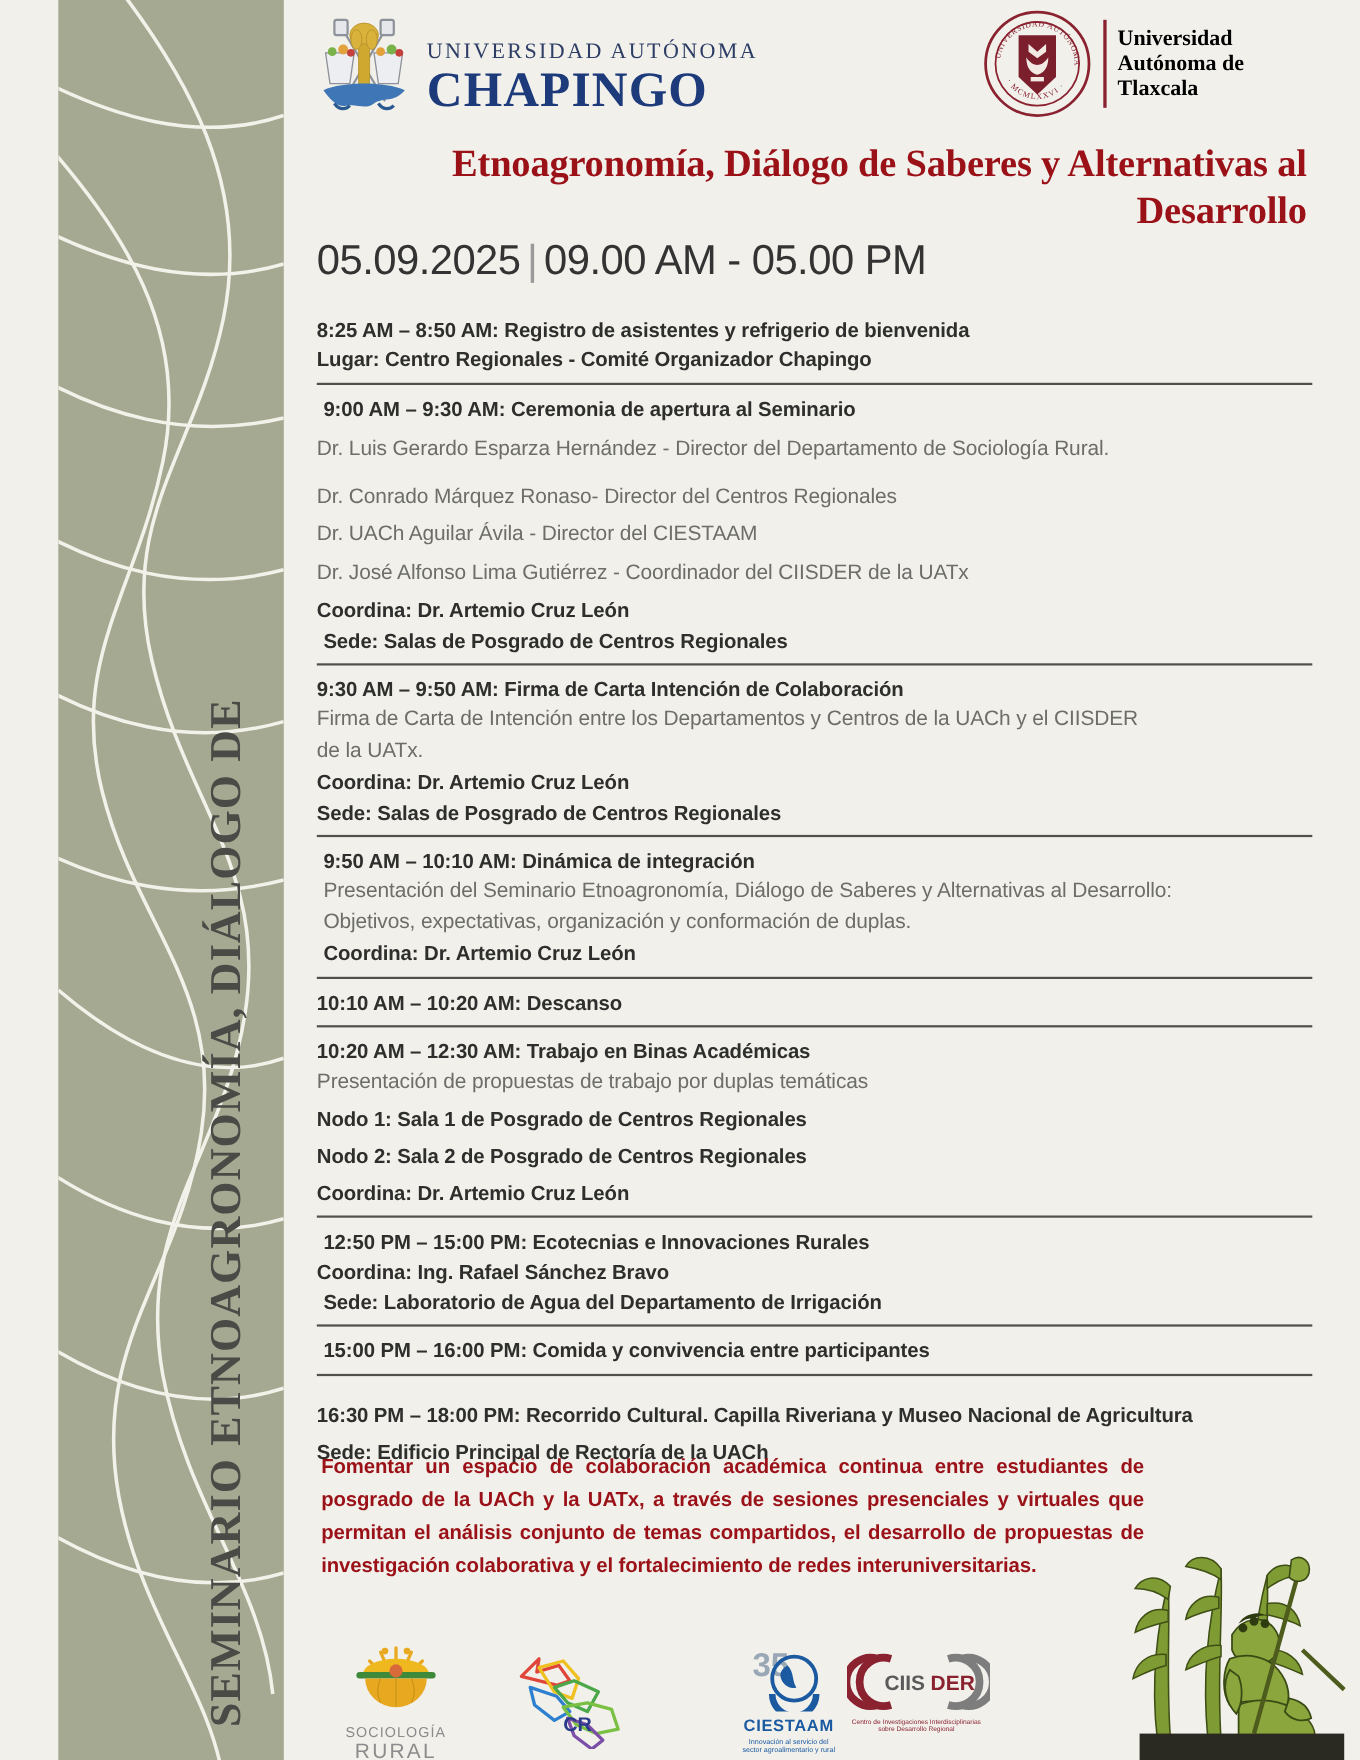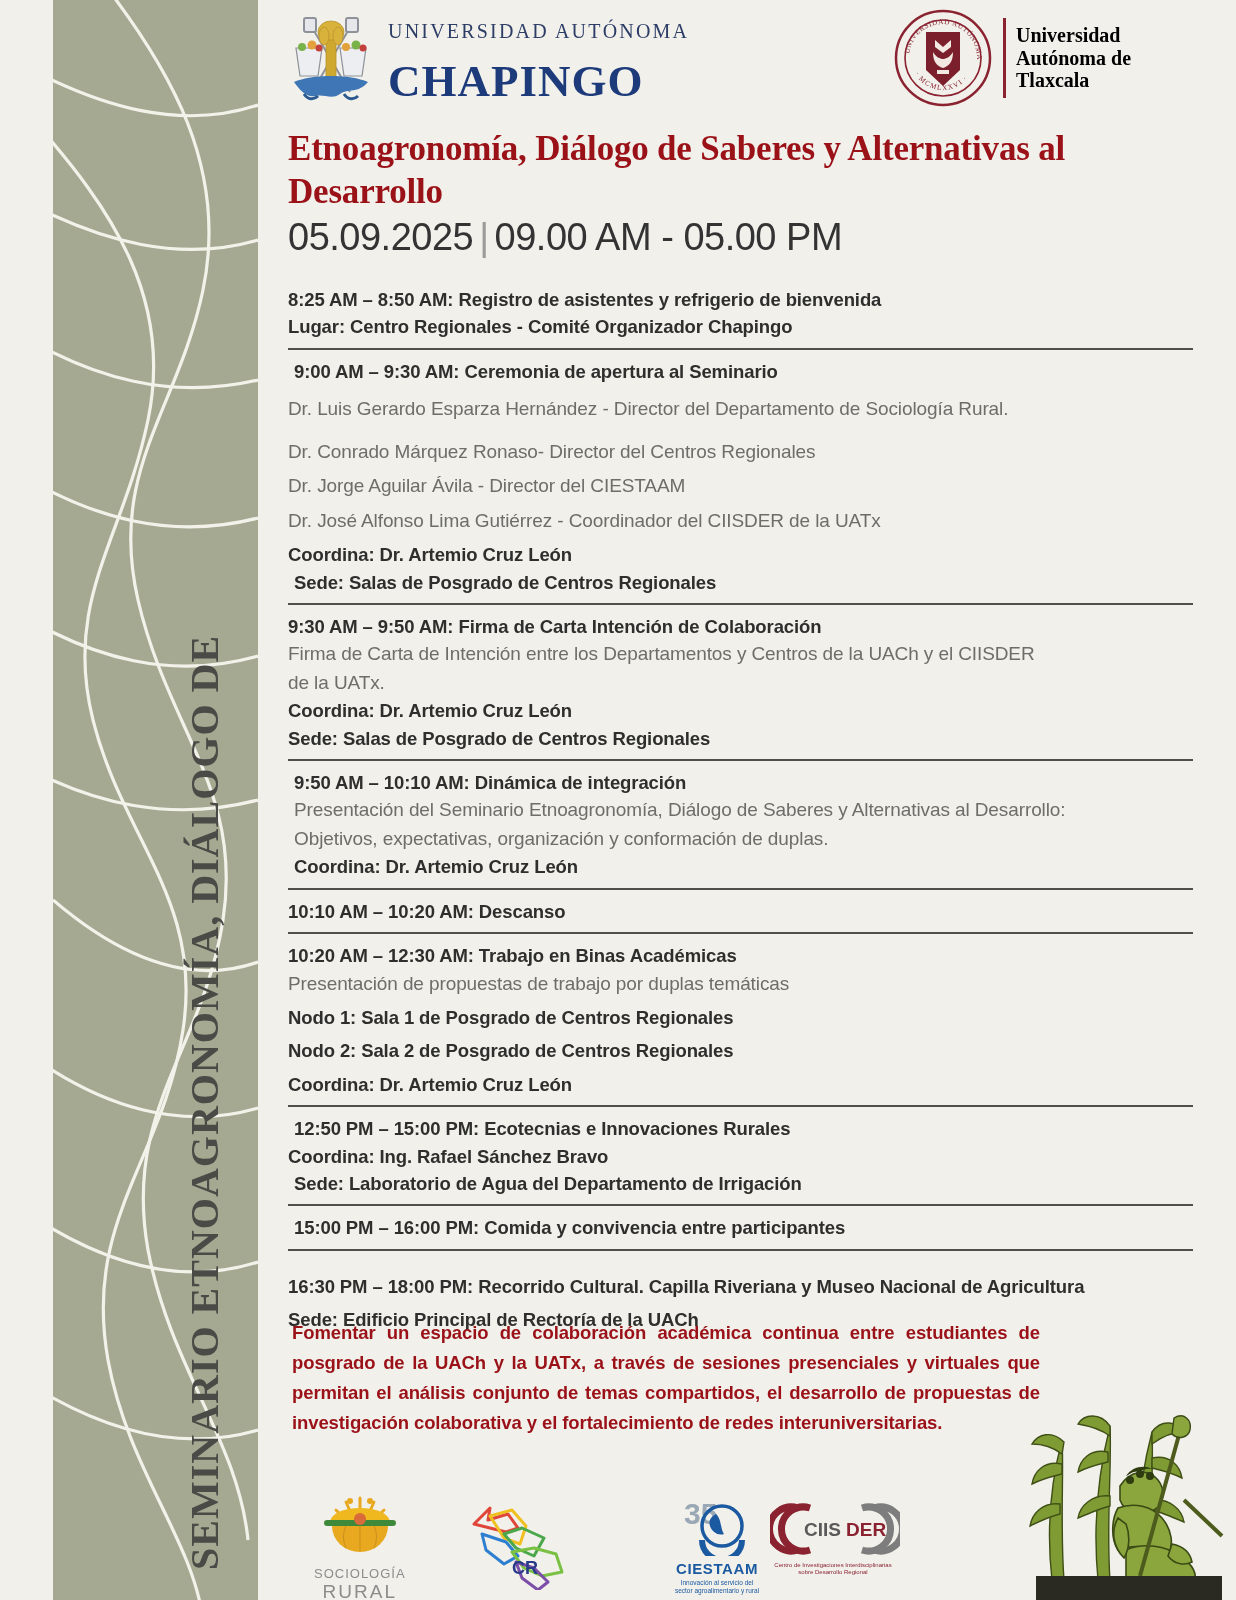--- a/index.html
+++ b/index.html
@@ -30,33 +30,34 @@
     color:#4a4a47;
   }
   
   .vline.a{ left:128px; top:1570px; transform:rotate(-90deg); }
 
   
   .logo-chapingo{position:absolute;left:288px;top:14px;display:flex;align-items:flex-end;gap:14px;}
   .chap-mark{width:86px;height:90px;}
   .chap-words{display:flex;flex-direction:column;line-height:1;}
   .chap-l1{font-family:"Liberation Serif",serif;font-size:20px;letter-spacing:2.2px;color:#2d3d66;}
-  .chap-l2{font-family:"Liberation Serif",serif;font-size:45px;font-weight:bold;letter-spacing:1px;color:#1d3a7a;margin-top:18px;}
+  .chap-l2{font-family:"Liberation Serif",serif;font-size:45px;font-weight:bold;letter-spacing:1px;color:#1d3a7a;margin-top:2px;}
 
   .logo-uatx{position:absolute;left:893px;top:8px;display:flex;align-items:center;gap:10px;}
   .uatx-seal{width:100px;height:100px;}
   .uatx-bar{width:3px;height:80px;background:#8a2230;}
   .uatx-words{font-family:"Liberation Serif",serif;font-weight:bold;font-size:20px;line-height:1.12;color:#000000;}
 
   
   .title{
     position:absolute;left:288px;top:128px;width:900px;
     font-family:"Liberation Serif", serif;font-weight:bold;
     font-size:35px;line-height:1.22;color:#9b1118;
     letter-spacing:-0.2px;
+    text-align:right;
   }
   .datetime{
     position:absolute;left:288px;top:216px;
     font-size:38px;color:#333;letter-spacing:-0.5px;
     font-family:"Liberation Sans", sans-serif;
     text-align:right;
   }
   .datetime .sep{color:#9a9a9a;font-weight:300;padding:0 6px;}
 
   
@@ -206,21 +207,21 @@
     </div>
     <div class="rule"></div>
 
     <div class="blk">
       <div class="bold ind">9:00 AM – 9:30 AM: Ceremonia de apertura al Seminario</div>
       <div class="gap10"></div>
       <div class="reg">Dr. Luis Gerardo Esparza Hernández - Director del Departamento de Sociología Rural.</div>
       <div class="gap14"></div>
       <div class="reg">Dr. Conrado Márquez Ronaso- Director del Centros Regionales</div>
       <div class="gap6"></div>
-      <div class="reg">Dr. Jorge Aguilar Ávila - Director del CIESTAAM</div>
+      <div class="reg">Dr. UACh Aguilar Ávila - Director del CIESTAAM</div>
       <div class="gap6"></div>
       <div class="reg">Dr. José Alfonso Lima Gutiérrez - Coordinador del CIISDER de la UATx</div>
       <div class="gap6"></div>
       <div class="bold">Coordina: Dr. Artemio Cruz León</div>
       <div class="bold ind">Sede: Salas de Posgrado de Centros Regionales</div>
     </div>
     <div class="rule"></div>
 
     <div class="blk">
       <div class="bold">9:30 AM – 9:50 AM: Firma de Carta Intención de Colaboración</div>

